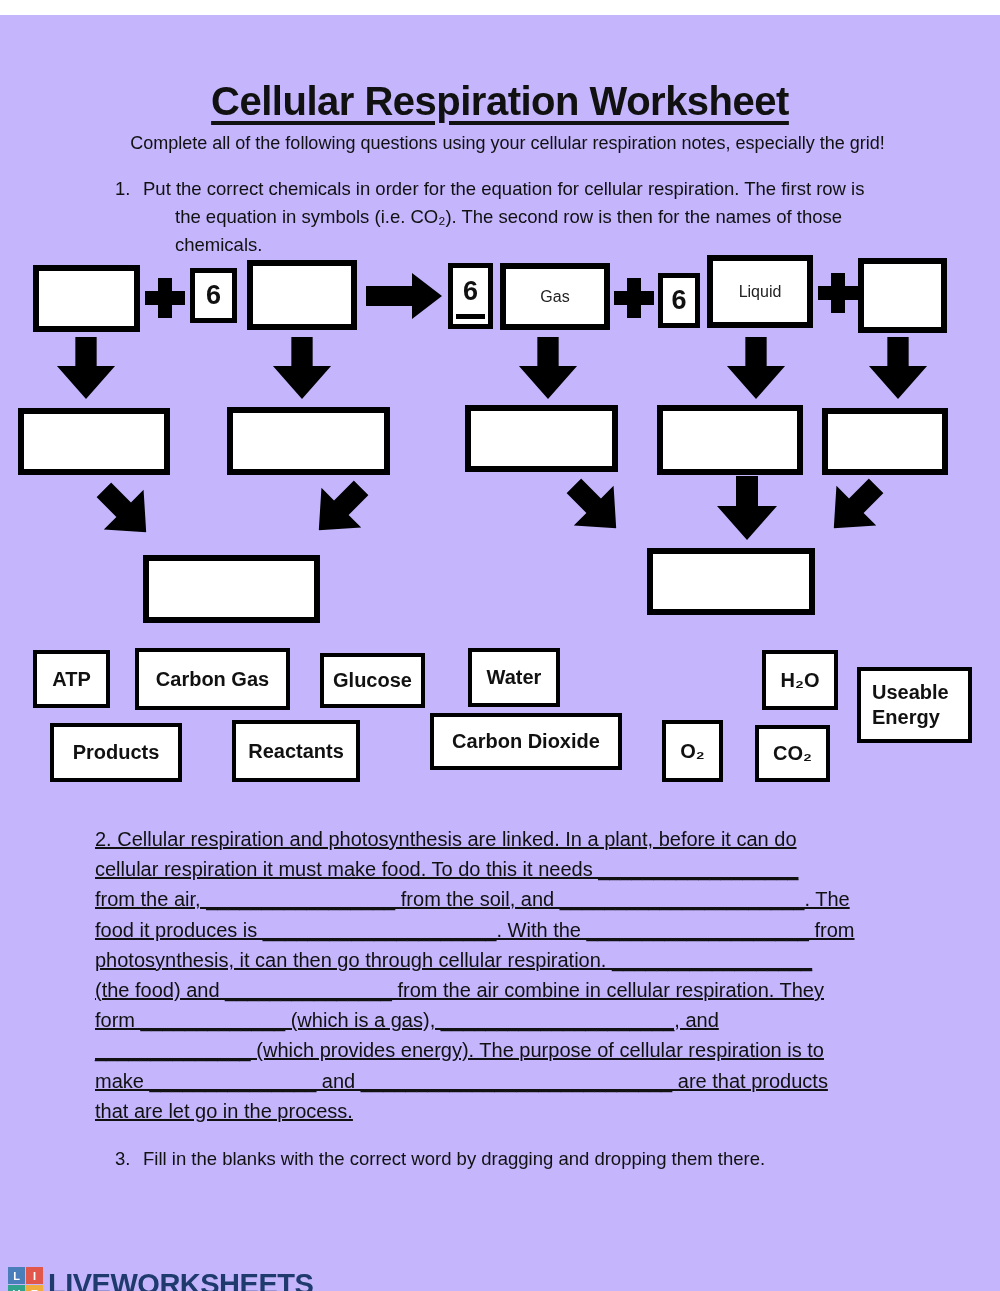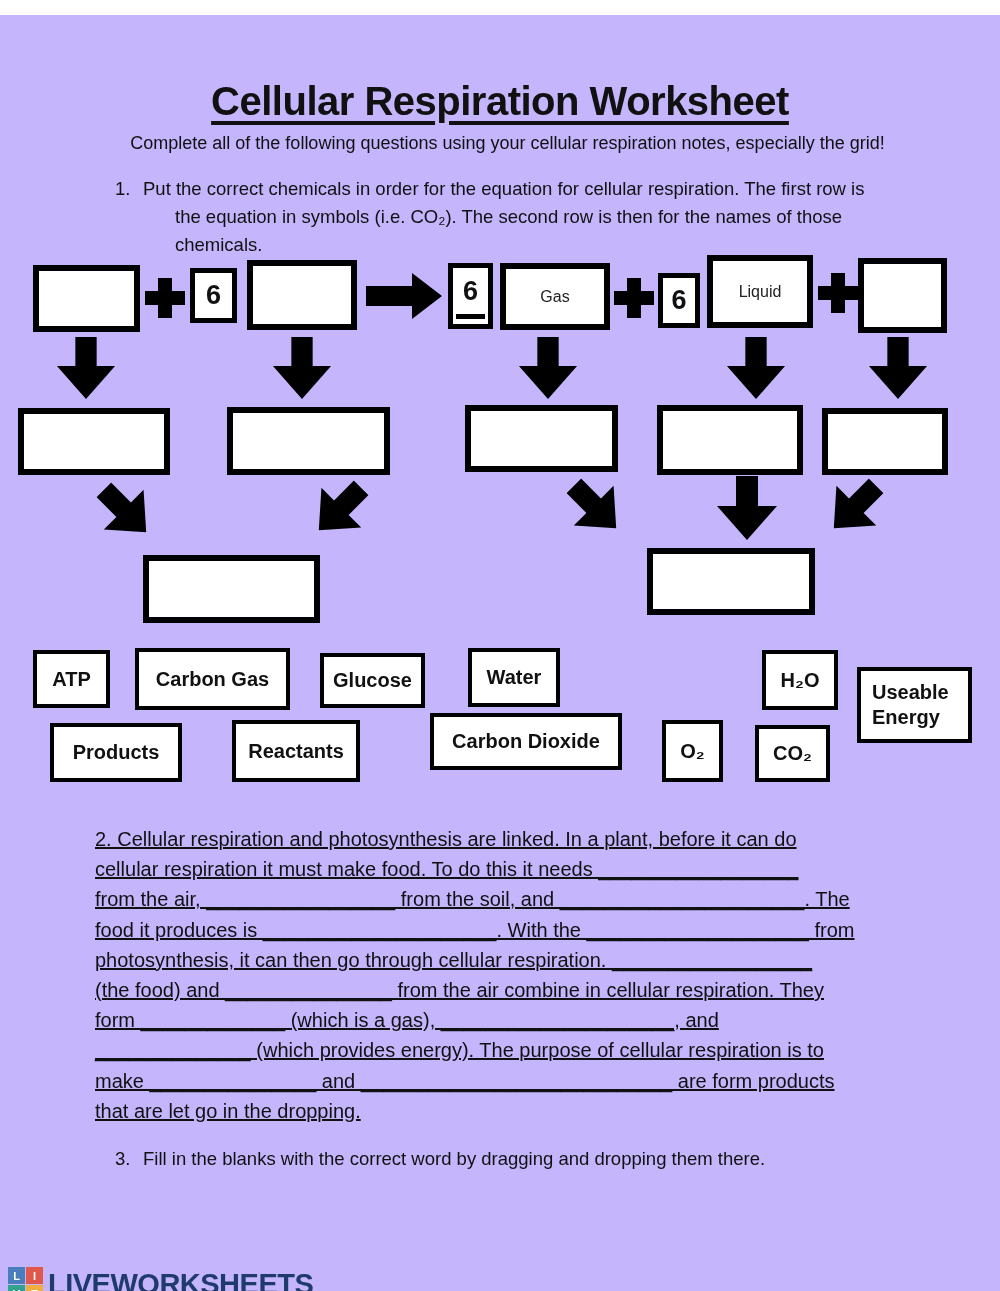--- a/index.html
+++ b/index.html
@@ -192,22 +192,22 @@
 
   <div class="q2">
     <div class="pline">2.  Cellular respiration and photosynthesis are linked. In a plant, before it can do</div>
     <div class="pline">cellular respiration it must make food. To do this it needs __________________</div>
     <div class="pline">from the air, _________________ from the soil, and ______________________. The</div>
     <div class="pline">food it produces is _____________________. With the ____________________ from</div>
     <div class="pline">photosynthesis, it can then go through cellular respiration. __________________</div>
     <div class="pline">(the food) and _______________ from the air combine in cellular respiration. They</div>
     <div class="pline">form _____________ (which is a gas), _____________________, and</div>
     <div class="pline">______________ (which provides energy). The purpose of cellular respiration is to</div>
-    <div class="pline">make _______________ and ____________________________ are form products</div>
-    <div class="pline">that are let go in the dropping.</div>
+    <div class="pline">make _______________ and ____________________________ are that products</div>
+    <div class="pline">that are let go in the process.</div>
   </div>
 
   <div class="q3">
     <span class="qnum">3.</span>
     <div class="qline">Fill in the blanks with the correct word by dragging and dropping them there.</div>
   </div>
 
   <div class="footer">
     <div class="logo-grid">
       <div class="logo-cell" id="lc0" style="background: rgb(74, 126, 187);">L</div>

